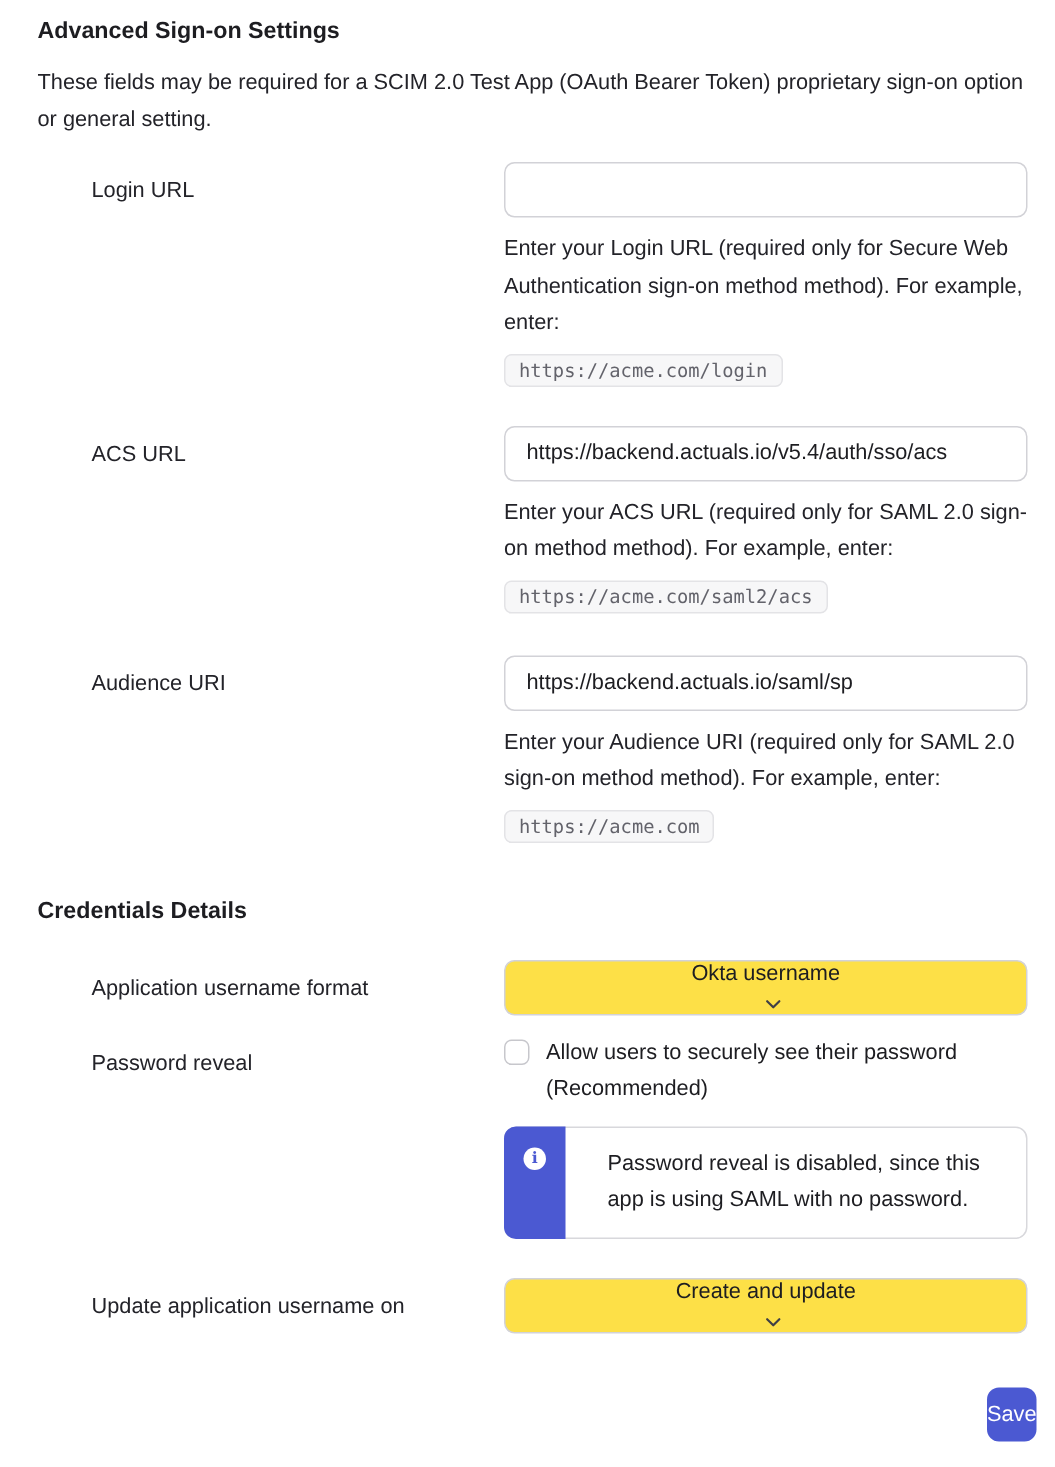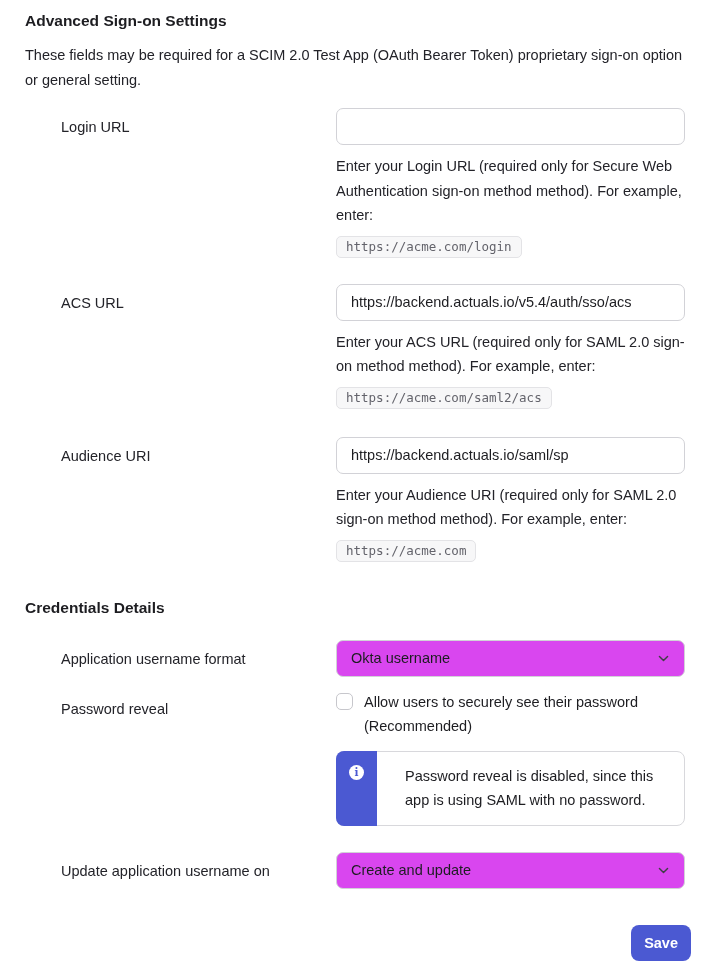--- a/index.html
+++ b/index.html
@@ -37,23 +37,23 @@
   }
   .help{margin-top:9px;font-size:14.5px;line-height:24.5px;color:#232329;}
   .example{
     display:inline-block;margin-top:8px;
     font-family:"DejaVu Sans Mono","Liberation Mono",monospace;
     font-size:12.5px;line-height:16px;color:var(--muted);
     background:var(--badge-bg);border:1px solid var(--badge-border);
     border-radius:5px;padding:2px 9px;
   }
   .select{
-    height:37px;border:1px solid var(--border);border-radius:7px;background:#d946ef;
+    height:37px;border:1px solid var(--border);border-radius:7px;background:#fde047;
     display:flex;align-items:center;justify-content:space-between;
-    padding:0 14px;font-size:14.5px;color:var(--text);cursor:pointer;
+    padding:0 14px;font-size:14.5px;color:var(--text);cursor:pointer;flex-direction:column;
   }
   .chevron{width:13px;height:13px;flex-shrink:0;margin-left:10px;}
   .checkbox-row{display:flex;align-items:flex-start;}
   .checkbox{
     width:17px;height:17px;flex-shrink:0;margin-top:3px;margin-right:11px;
     border:1.5px solid #c7c7cc;border-radius:5px;background:#fff;cursor:pointer;
   }
   .cb-label{font-size:14.5px;line-height:24.5px;color:var(--text);}
   .alert{
     position:relative;margin-top:12px;border:1px solid #d8d8dc;border-radius:8px;
@@ -66,21 +66,21 @@
   }
   .info-icon{
     width:15px;height:15px;border-radius:50%;background:#ffffff;color:var(--accent);
     font-size:10.5px;font-weight:700;line-height:15px;text-align:center;
     font-family:"DejaVu Serif","Liberation Serif",serif;
   }
   .alert-text{font-size:14.5px;line-height:24.5px;color:var(--text);}
   .footer{margin-top:36px;text-align:right;margin-right:-6px;}
   .save-btn{
     background:var(--accent);color:#ffffff;border:none;border-radius:8px;
-    height:36px;padding:0 13px;font-size:14.5px;font-weight:700;
+    height:36px;padding:0 0;font-size:14.5px;font-weight:400;
     font-family:"Liberation Sans",sans-serif;cursor:pointer;
   }
   .mt-row1{margin-top:16px;}
   .mt-row2{margin-top:26px;}
   .mt-row3{margin-top:28px;justify-content:flex-end;}
   .mt-head2{margin-top:36px;}
   .mt-sel1{margin-top:22px;}
   .mt-sel2{margin-top:26px;}
   .mt-pwd{margin-top:13px;}
 </style>

